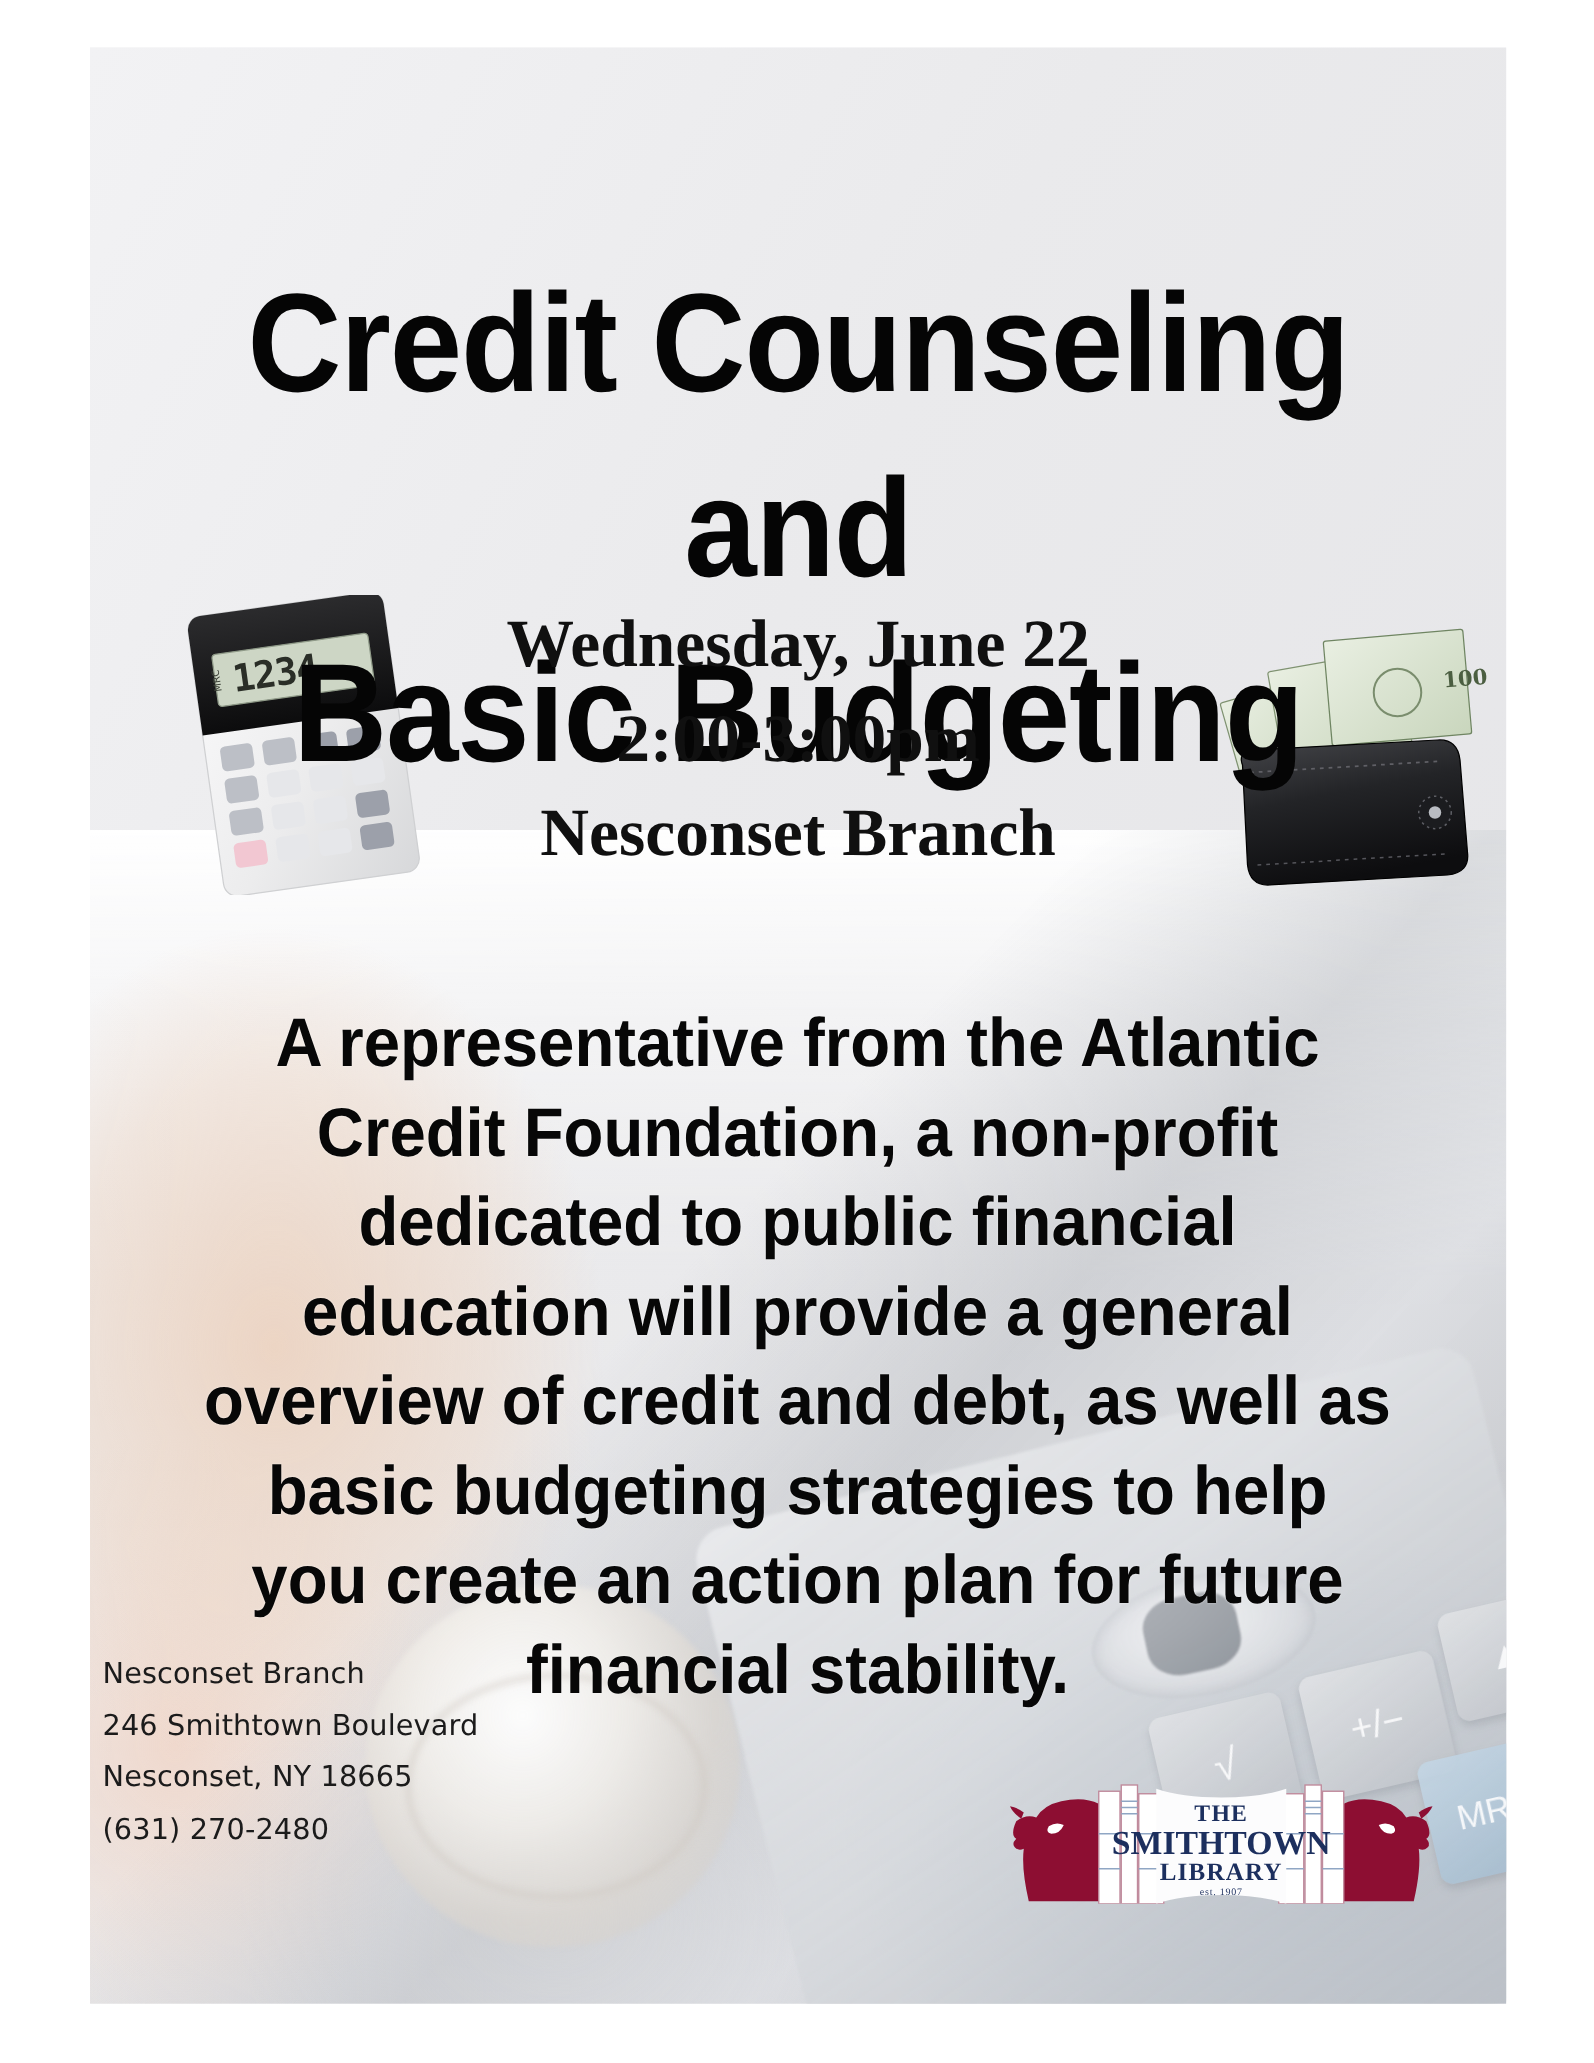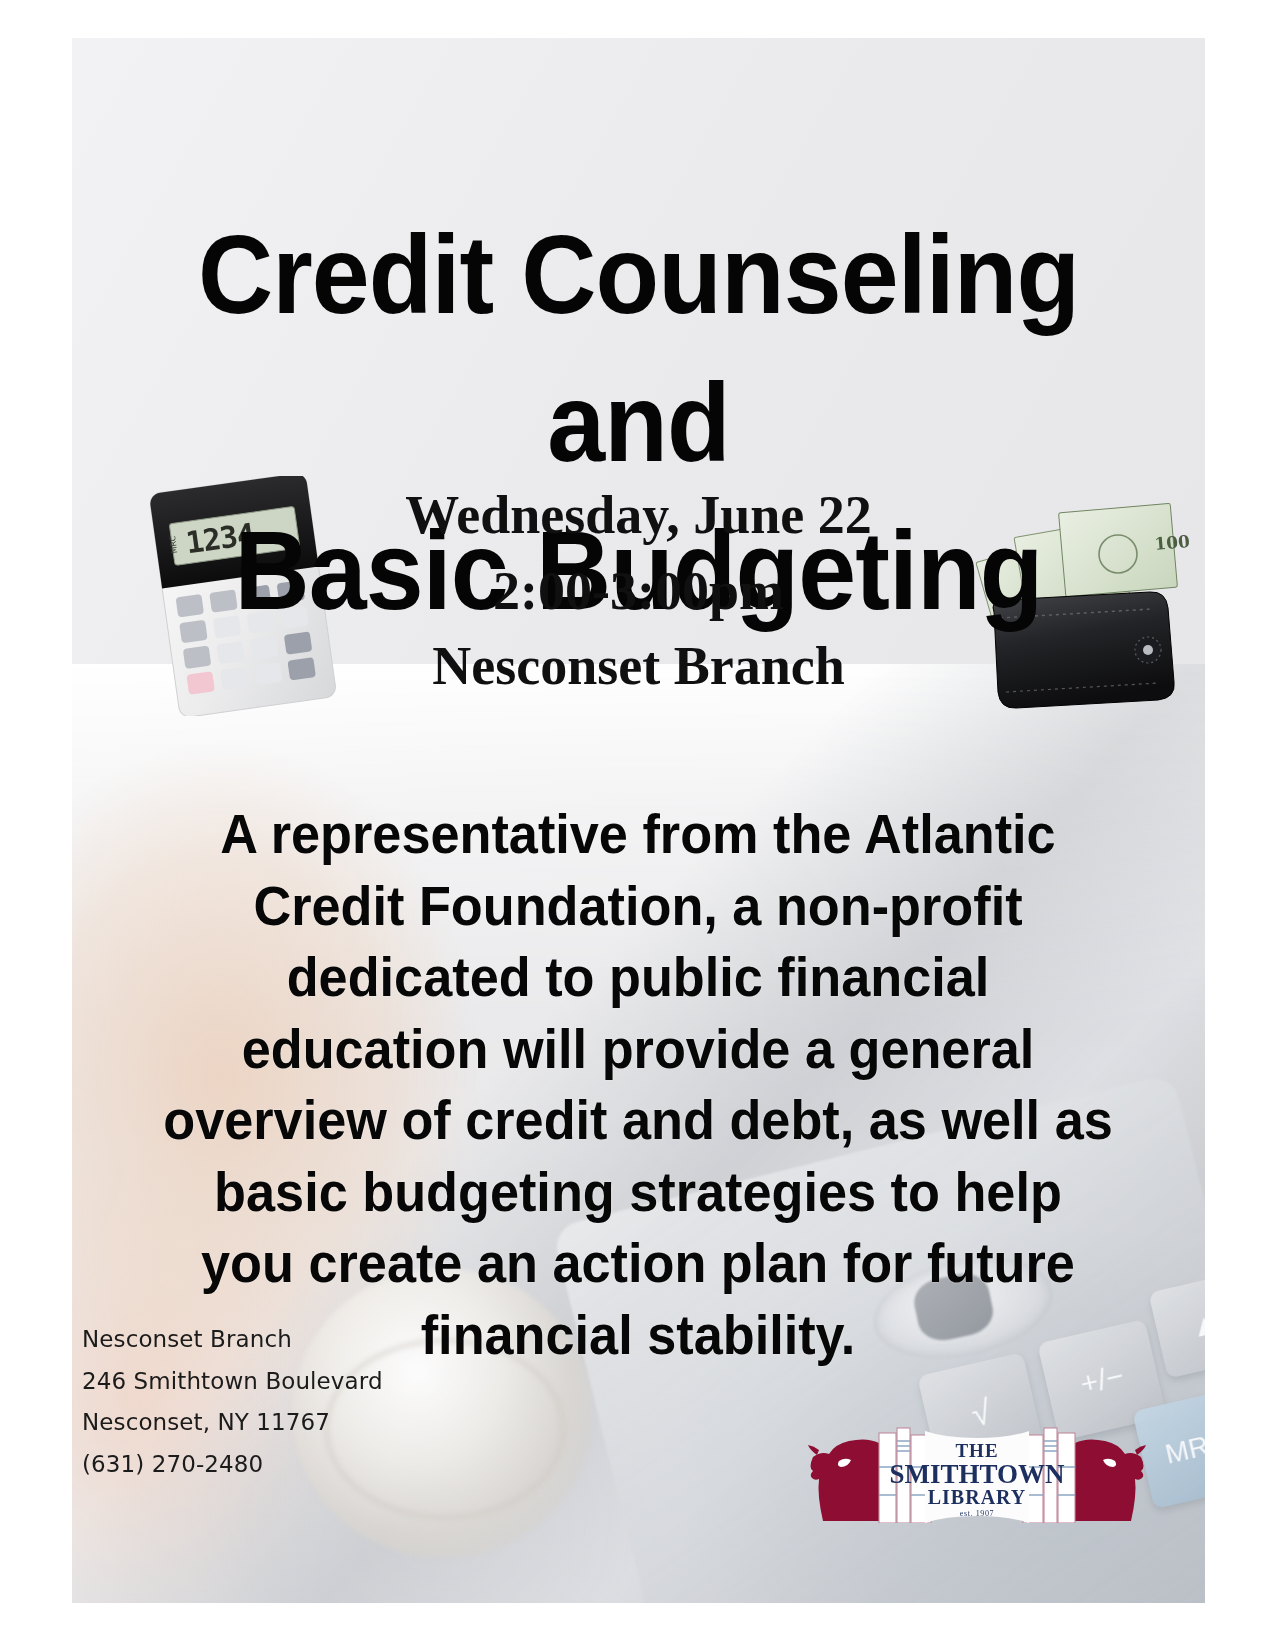--- a/index.html
+++ b/index.html
@@ -307,21 +307,21 @@
       <span>Wednesday, June 22</span>
       <span>2:00-3:00pm</span>
       <span>Nesconset Branch</span>
     </div>
 
     <p class="description">A representative from the Atlantic Credit Foundation, a non-profit dedicated to public financial education will provide a general overview of credit and debt, as well as basic budgeting strategies to help you create an action plan for future financial stability.</p>
 
     <div class="address">
       <span>Nesconset Branch</span>
       <span>246 Smithtown Boulevard</span>
-      <span>Nesconset, NY 11767</span>
+      <span>Nesconset, NY 18665</span>
       <span>(631) 270-2480</span>
     </div>
 
     <div class="logo">
       <svg viewBox="0 0 340 118">
 
         <g fill="#8d0e32">
           <path d="M6 52 q8 -6 16 -3 q6 -10 20 -13 q18 -4 30 2 q10 5 12 16 l2 62 h-70 q-6 -26 -4 -42 q-4 2 -7 -1 q-3 -3 1 -7 q-5 -3 0 -14 z"></path>
           <path d="M10 50 q-7 -5 -9 -10 q6 1 11 5 z"></path>
           <path d="M32 56 q6 -4 12 -1 q-3 7 -10 7 q-5 -1 -2 -6 z" fill="#ffffff"></path>

